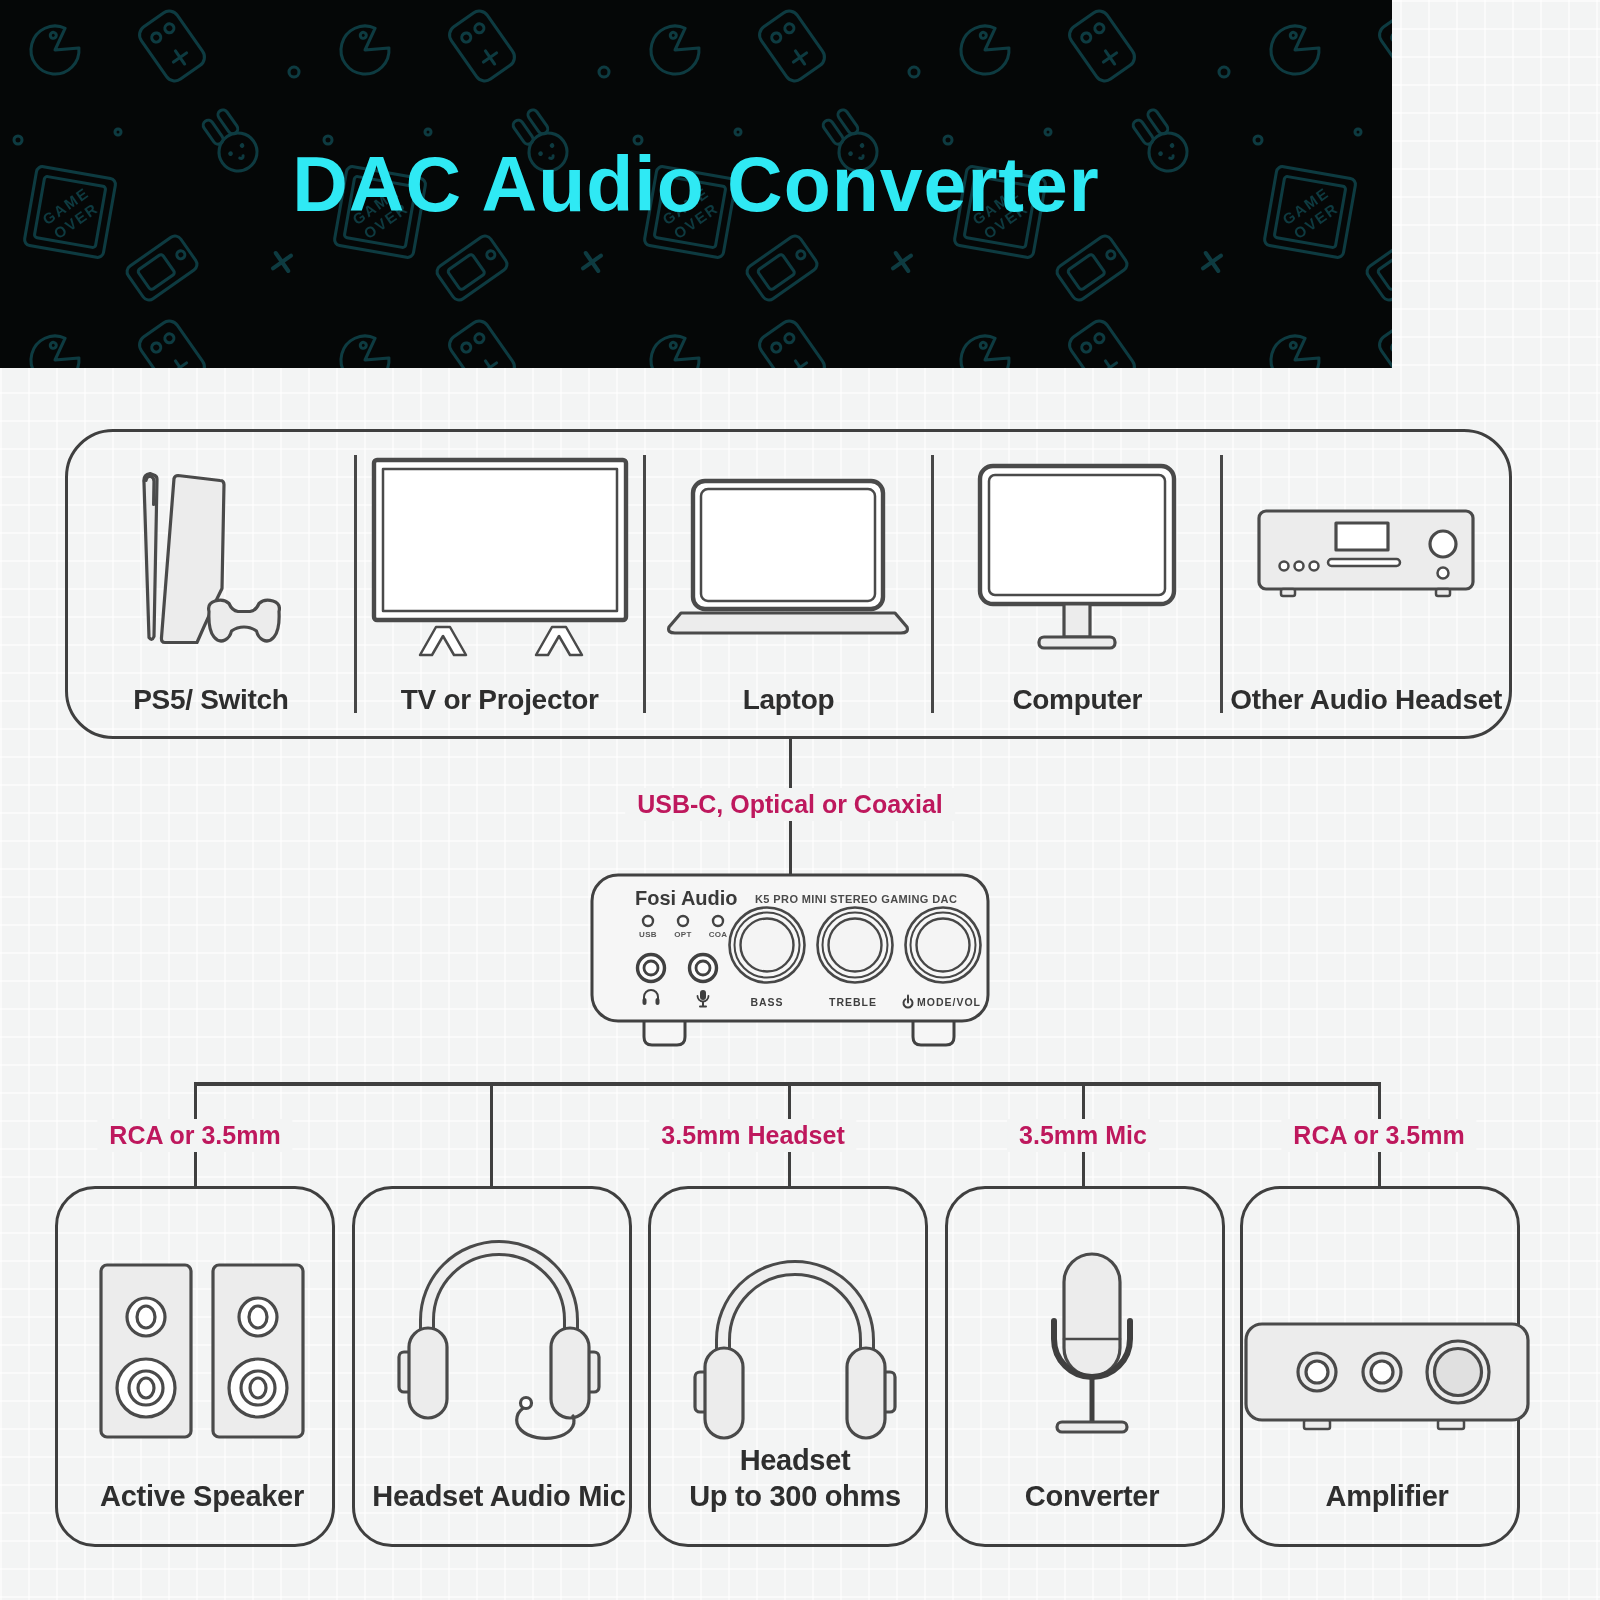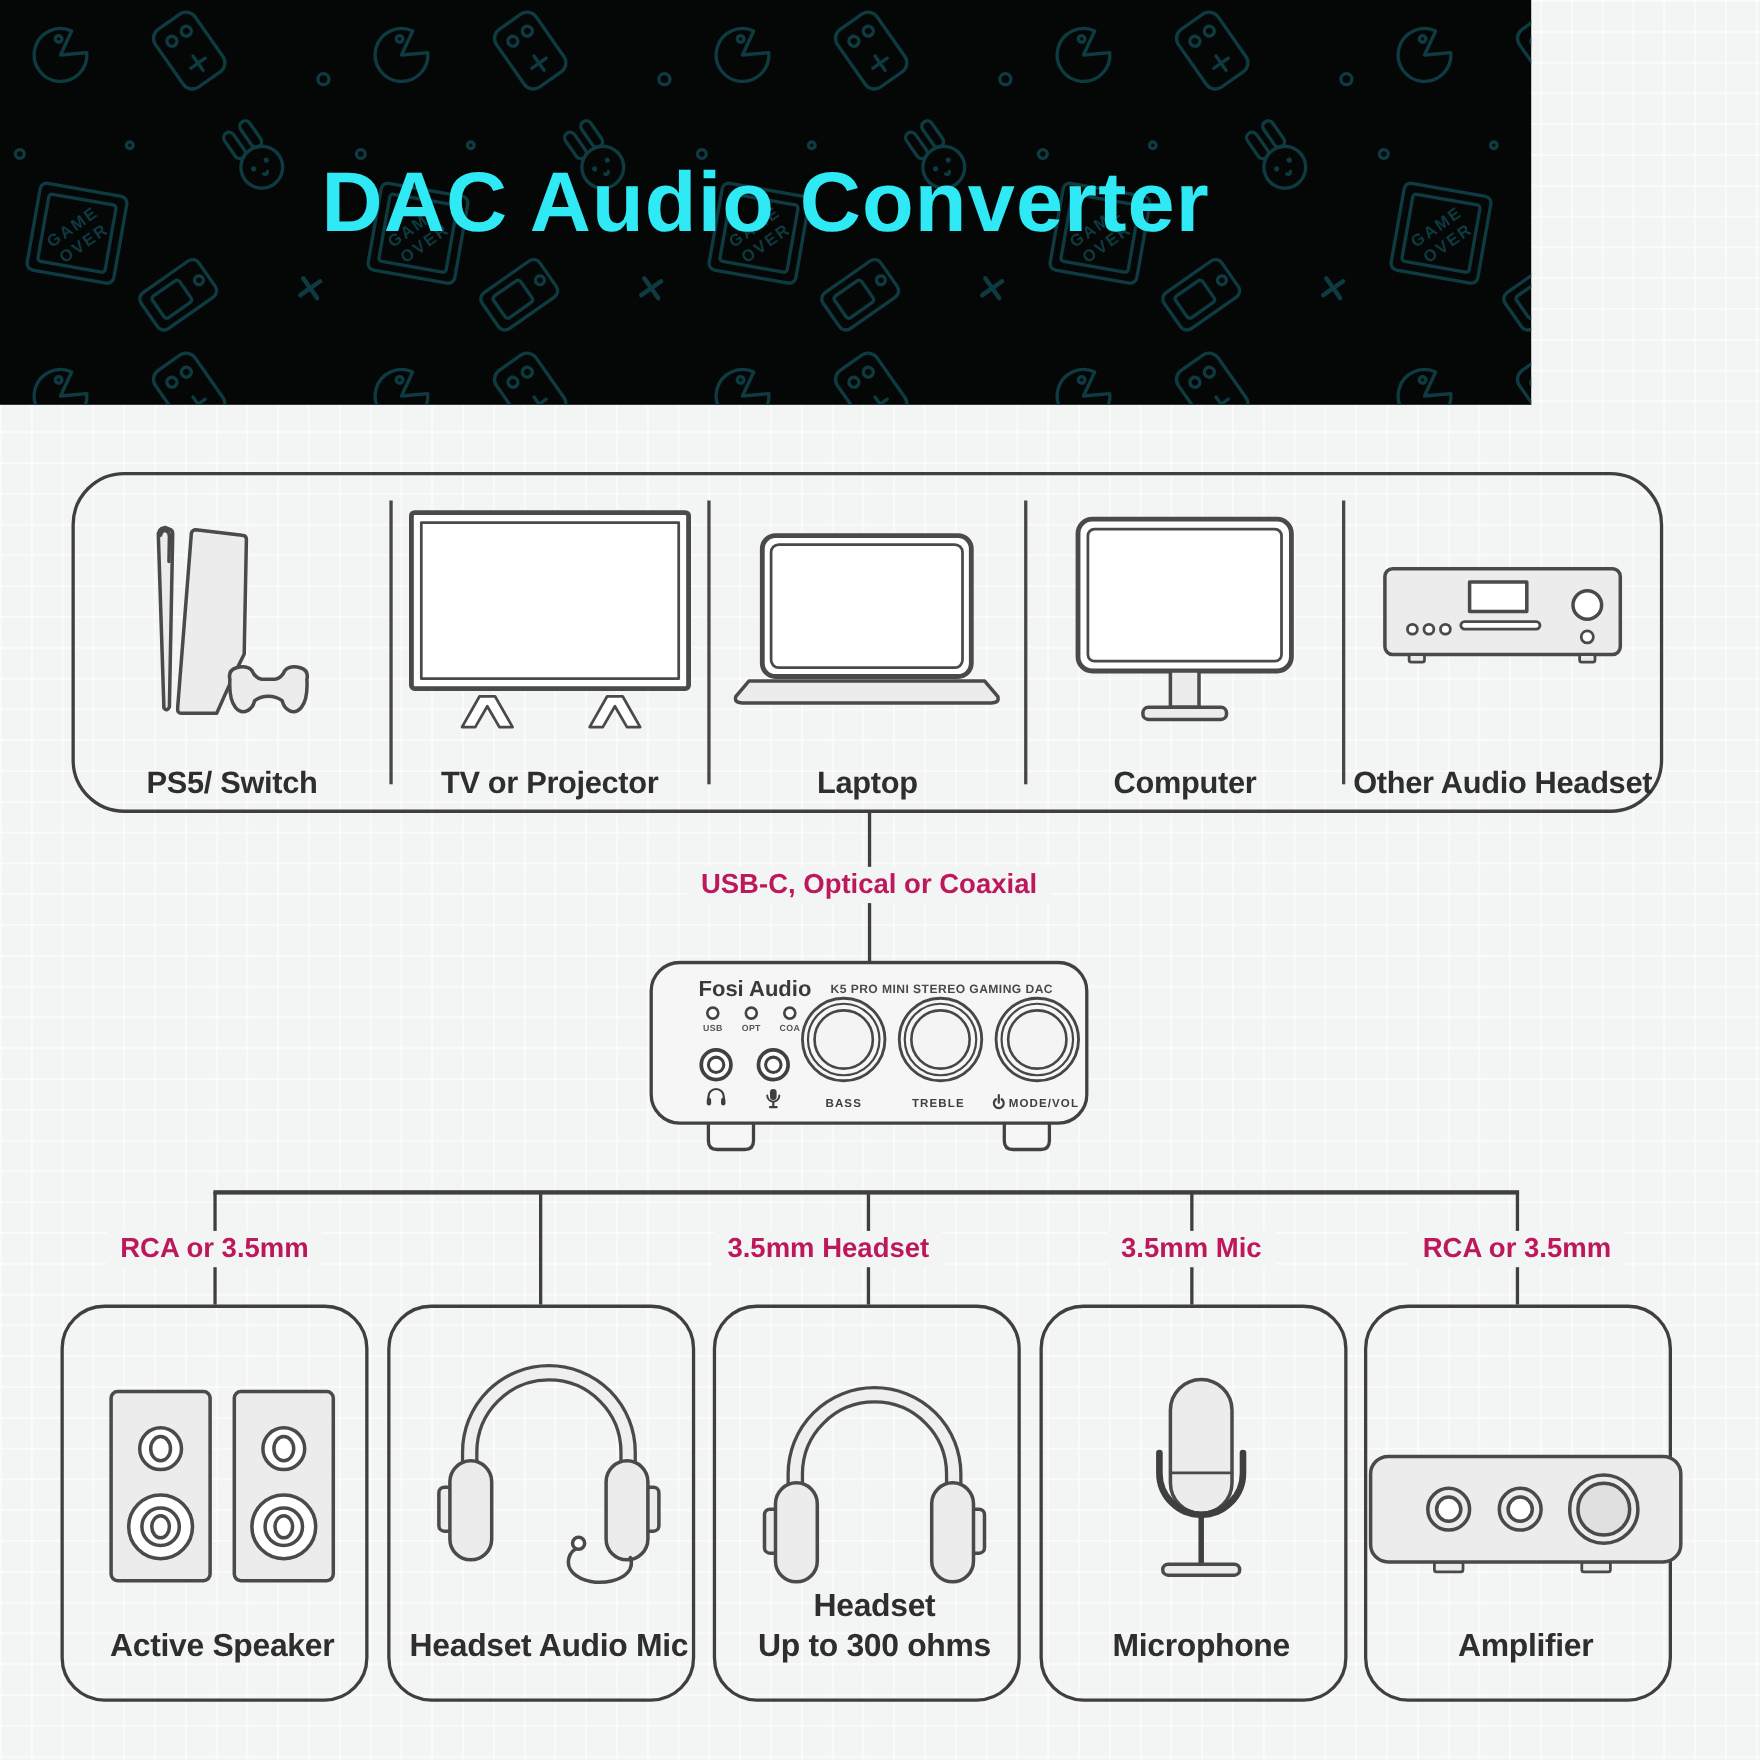--- a/index.html
+++ b/index.html
@@ -34,21 +34,21 @@
     position:absolute; transform:translateX(-50%); background:#f3f4f4;
     padding:2px 12px; font-size:25px; font-weight:600; color:#be185d; white-space:nowrap;
   }
   
   .sources-box {
     position:absolute; left:65px; top:429px; width:1447px; height:310px;
     border:3px solid #3f3f3f; border-radius:48px; display:flex; align-items:stretch;
   }
   .src-cell { flex:1; min-width:0; display:flex; flex-direction:column; align-items:center; }
   .src-icon { flex:1; display:flex; align-items:center; justify-content:center; width:100%; }
-  .src-label { margin-bottom:8px; font-size:28px; font-weight:600; color:#2e2e2e;
+  .src-label { margin-bottom:20px; font-size:28px; font-weight:600; color:#2e2e2e;
                letter-spacing:-0.3px; white-space:nowrap; }
   .src-divider { width:3px; background:#474747; margin:23px 0; }
   
   .out-box {
     position:absolute; top:1186px; width:280px; height:361px;
     border:3px solid #3f3f3f; border-radius:40px;
     display:flex; flex-direction:column; align-items:center;padding-left:14px;
   }
   .out-icon { height:225px; margin-top:28px; display:flex; align-items:flex-end; justify-content:center; }
   .out-label { margin-top:auto; margin-bottom:30px; text-align:center;
@@ -336,21 +336,21 @@
   <div class="out-box ob4">
     <div class="out-icon">
       <svg width="160" height="192" viewBox="0 0 160 192">
         <rect class="ic f-lite" x="52" y="4" width="56" height="122" rx="28"></rect>
         <path class="ic f-none" style="stroke-width:2.6" d="M52 89 H108"></path>
         <path d="M42 71 V89 A38 38 0 0 0 118 89 V71" fill="none" stroke="#3f3f3f" stroke-width="6" stroke-linecap="round"></path>
         <path d="M80 127 V172" stroke="#3f3f3f" stroke-width="5"></path>
         <rect class="ic f-lite" x="45" y="172" width="70" height="10" rx="5"></rect>
       </svg>
     </div>
-    <div class="out-label">Microphone</div>
+    <div class="out-label">Converter</div>
   </div>
 
   <div class="out-box ob5">
     <div class="out-icon">
       <svg width="290" height="122" viewBox="0 0 290 122">
         <rect class="ic f-lite sw25" x="62" y="100" width="26" height="9" rx="2"></rect>
         <rect class="ic f-lite sw25" x="196" y="100" width="26" height="9" rx="2"></rect>
         <rect class="ic f-lite" x="4" y="4" width="282" height="96" rx="16"></rect>
         <circle class="ic f-lite" cx="75" cy="52" r="19"></circle>
         <circle class="ic f-white" cx="75" cy="52" r="11"></circle>

